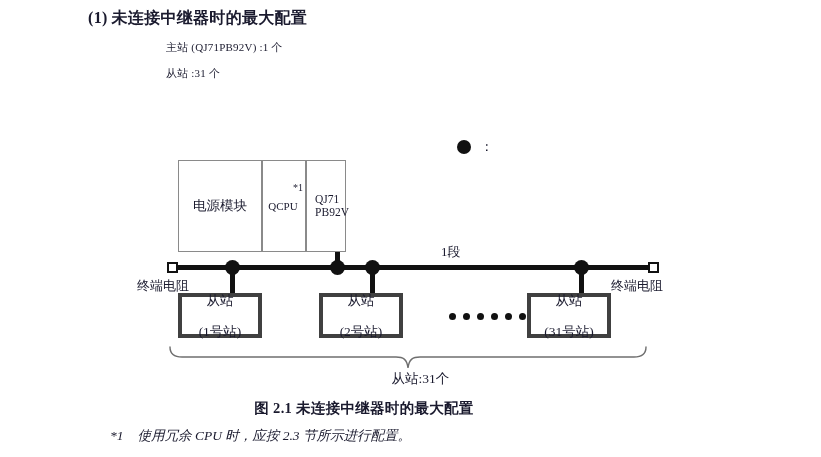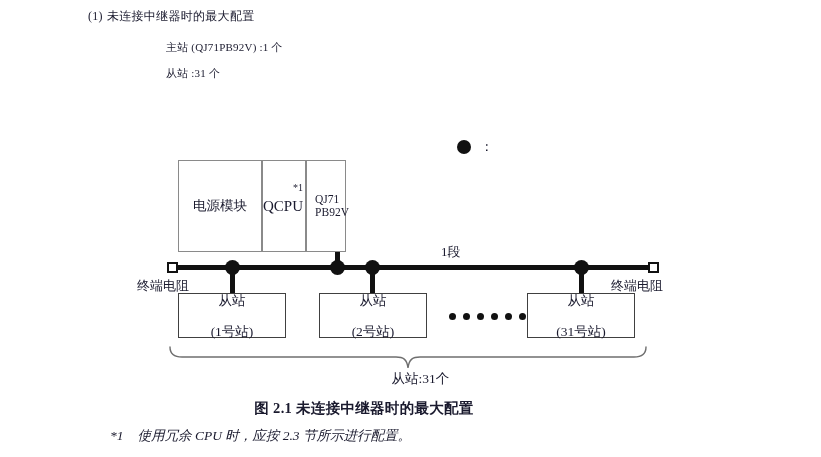--- a/index.html
+++ b/index.html
@@ -14,22 +14,22 @@
     overflow: hidden;
     font-family: "Liberation Serif", "DejaVu Serif", serif;
     color: #1a1a2e;
   }
 
   
   .heading {
     position: absolute;
     left: 88px;
     top: 8px;
-    font-size: 12px;
-    font-weight: normal;
+    font-size: 16px;
+    font-weight: bold;
     letter-spacing: 0.3px;
     white-space: nowrap;
   }
   .heading .num { margin-right: 4px; }
 
   .sub-line {
     position: absolute;
     left: 118px;
     font-size: 11px;
     white-space: nowrap;
@@ -75,21 +75,21 @@
     align-items: center;
     justify-content: center;
     background: #fff;
   }
   .rack-cell + .rack-cell { border-left: 1px solid #8a8a8a; }
   .cell-psu   { width: 84px; }
   .cell-cpu   { width: 44px; }
   .cell-pb    { width: 40px; }
 
   .cell-psu .txt { font-size: 13.5px; white-space: nowrap; }
-  .cell-cpu .txt { font-size: 15px; white-space: nowrap; padding-right: 2px; }
+  .cell-cpu .txt { font-size: 11px; white-space: nowrap; padding-right: 2px; }
   .cell-pb  .txt {
     font-size: 11.5px;
     line-height: 13px;
     text-align: left;
     white-space: nowrap;
     padding-left: 12px;
     width: 100%;
   }
   .aster {
     position: absolute;
@@ -144,24 +144,24 @@
   .term-label {
     position: absolute;
     font-size: 13px;
     white-space: nowrap;
   }
 
   
   .slave {
     position: absolute;
     top: 293px;
-    width: 108px;
+    width: 84px;
     height: 45px;
     box-sizing: border-box;
-    border: 1px solid #404040;
+    border: 4px solid #404040;
     background: #fff;
     display: flex;
     flex-direction: column;
     align-items: center;
     justify-content: center;
     font-size: 13.5px;
     line-height: 17px;
   }
   .slave .l2 { white-space: nowrap; margin-top: 14px; }
 

